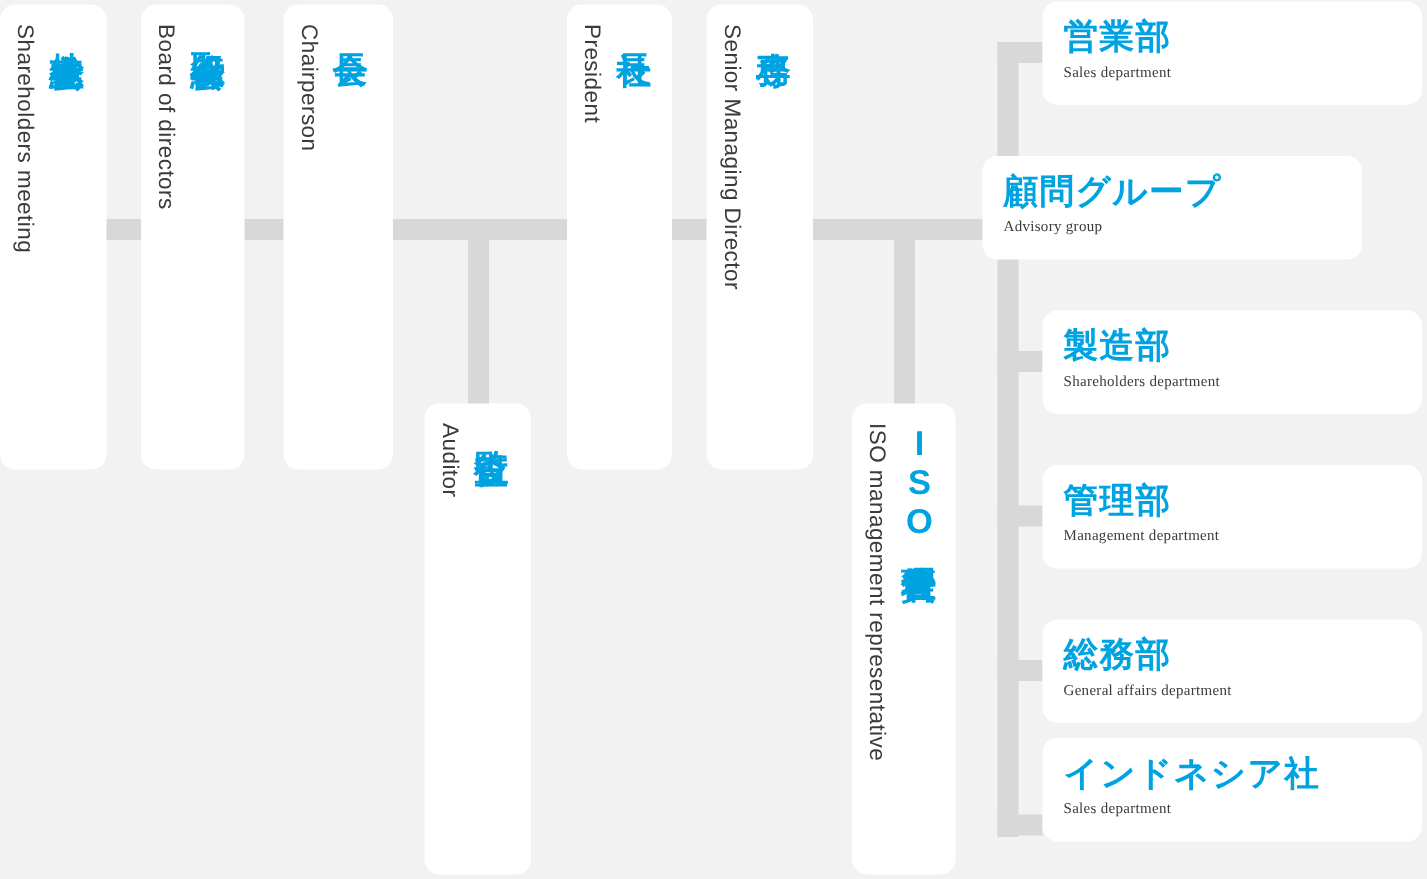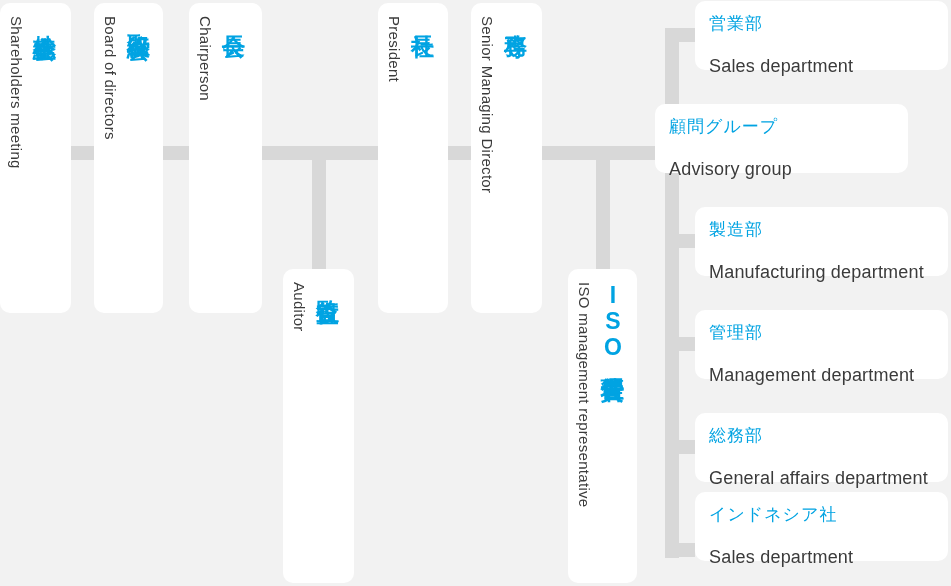--- a/index.html
+++ b/index.html
@@ -35,26 +35,26 @@
     letter-spacing:1px;margin-left:8px;
   }
   .vtitle.upright{text-orientation:upright;letter-spacing:0;}
   .vsub{
     color:var(--text);font-size:15px;line-height:16px;
     letter-spacing:0.3px;
   }
   
   .hbox{padding:9px 14px;}
   .htitle{
-    color:var(--accent);font-weight:400;
-    font-size:17px;line-height:28px;letter-spacing:1px;
+    color:var(--accent);font-weight:700;
+    font-size:23px;line-height:28px;letter-spacing:1px;
   }
   .hsub{
-    color:var(--text);font-size:18px;line-height:18px;
-    margin-top:19px;letter-spacing:0.2px;
+    color:var(--text);font-size:10px;line-height:18px;
+    margin-top:2px;letter-spacing:0.2px;font-family:Liberation Serif, serif;
   }
 </style>
 </head>
 <body>
 
 <div class="stage">
 
   <div class="line" style="left:35px;top:146px;width:645px;height:14px;"></div>
   <div class="line" style="left:312px;top:153px;width:14px;height:117px;"></div>
   <div class="line" style="left:596px;top:153px;width:14px;height:117px;"></div>
@@ -120,21 +120,21 @@
     <div class="hsub">Sales department</div>
   </div>
 
   <div class="box hbox" style="left:655px;top:104px;width:253px;height:69px;">
     <div class="htitle">顧問グループ</div>
     <div class="hsub">Advisory group</div>
   </div>
 
   <div class="box hbox" style="left:695px;top:207px;width:253px;height:69px;">
     <div class="htitle">製造部</div>
-    <div class="hsub">Manufacturing department</div>
+    <div class="hsub">Shareholders department</div>
   </div>
 
   <div class="box hbox" style="left:695px;top:310px;width:253px;height:69px;">
     <div class="htitle">管理部</div>
     <div class="hsub">Management department</div>
   </div>
 
   <div class="box hbox" style="left:695px;top:413px;width:253px;height:69px;">
     <div class="htitle">総務部</div>
     <div class="hsub">General affairs department</div>

